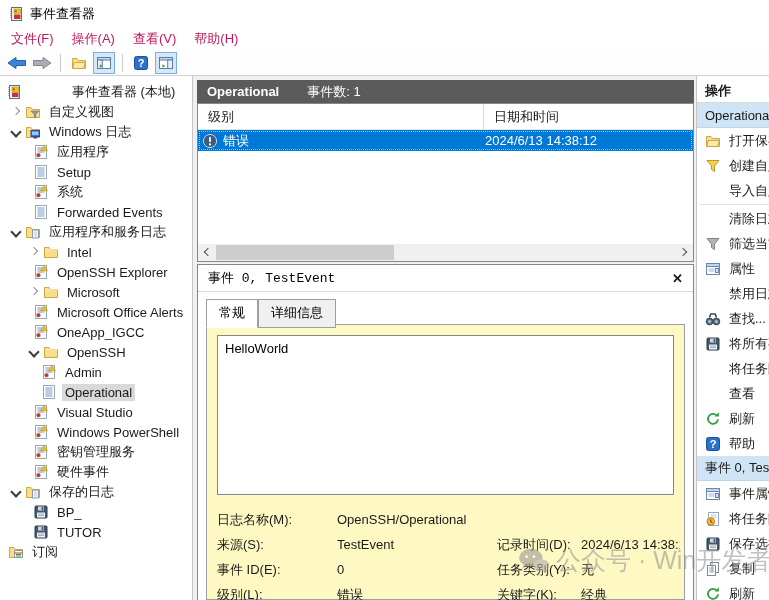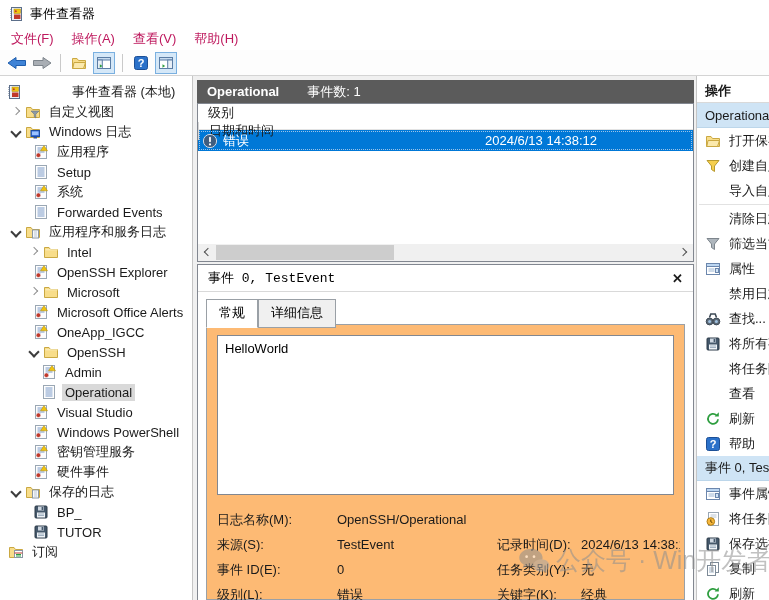--- a/index.html
+++ b/index.html
@@ -31,21 +31,21 @@
   .lv2 { padding-left:26px; }
   .lv3 { padding-left:44px; }
   .lv2.noexp { padding-left:33px; }
   .lv3.noexp { padding-left:41px; }
   .trow.sel .tlabel { background:#d9d9d9; }
 
   
   #main-hdr { position:absolute; left:197px; top:80px; width:497px; height:23px; background:#5b5b5b; color:#fff; display:flex; align-items:center; padding-left:10px; font-size:13px; }
   #main-hdr .b { font-weight:bold; margin-right:28px; }
   #list-box { position:absolute; left:197px; top:103px; width:497px; height:159px; background:#fff; border:1px solid #828790; }
-  #col-hdr { height:26px; display:flex; border-bottom:1px solid #e3e3e3; font-size:13px; color:#1a1a1a;flex-direction:column; }
+  #col-hdr { height:26px; display:flex; border-bottom:1px solid #e3e3e3; font-size:13px; color:#1a1a1a; }
   .col { display:flex; align-items:center; padding-left:10px; }
   .col.c-level { width:285px; }
   .col.c-date { flex:1; border-left:1px solid #d6d6d6; }
   .lrow { height:21px; display:flex; align-items:center; font-size:13px; }
   .lrow.sel { background:#0078d7; color:#fff; outline:1px dotted #9cc3e8; outline-offset:-2px; }
   .lrow .ico { margin-left:4px; }
   .lrow .lv-txt { margin-left:5px; width:256px; }
   .lrow .dt-txt { padding-left:6px; }
   #hscroll { position:absolute; left:0; bottom:0; width:100%; height:17px; background:#f0f0f0; display:flex; align-items:center; }
   .sarrow { width:17px; height:17px; position:relative; }
@@ -55,21 +55,21 @@
   .sarrow.right { margin-left:auto; }
   #hthumb { width:178px; height:15px; background:#cdcdcd; margin-left:1px; }
 
   
   #detail { position:absolute; left:197px; top:264px; width:497px; height:336px; background:#fff; border:1px solid #828790; border-bottom:none; }
   #detail-hdr { height:27px; display:flex; align-items:center; padding:0 10px; font-size:13px; color:#000; border-bottom:1px solid #d9d9d9; font-family:"Liberation Mono","DejaVu Sans Mono",monospace; }
   #detail-close { margin-left:auto; font-size:13px; font-weight:bold; color:#1a1a1a; cursor:default; font-family:"Liberation Sans",sans-serif; }
   #tabs { display:flex; margin:7px 0 0 8px; position:relative; z-index:2; }
   .tab { font-size:13px; padding:4px 12px 5px 12px; border:1px solid #9aa0a6; background:#f0f0f0; margin-right:0; cursor:default; }
   .tab.active { background:#fff; border-bottom:1px solid #fff; font-weight:normal; }
-  #tab-body { position:absolute; left:8px; right:8px; top:59px; bottom:0; border:1px solid #9aa0a6; background:#fdba74; z-index:1; }
+  #tab-body { position:absolute; left:8px; right:8px; top:59px; bottom:0; border:1px solid #9aa0a6; background:#fef9c3; z-index:1; }
   #msg-box { position:absolute; left:10px; right:10px; top:10px; height:160px; border:1px solid #828790; background:#fff; font-size:13px; padding:5px 7px; overflow:auto; }
   #fields { position:absolute; left:10px; right:4px; top:182px; font-size:13px; color:#1a1a1a; }
   .frow { display:flex; height:25px; align-items:center; white-space:nowrap; overflow:hidden; }
   .fl1 { width:120px; flex:0 0 120px; }
   .fv1 { width:160px; flex:0 0 160px; }
   .fl2 { width:84px; flex:0 0 84px; }
   .fv2 { flex:1; overflow:hidden; }
 
   
   #actions { position:absolute; left:696px; top:76px; width:160px; height:524px; background:#fff; border-left:1px solid #c5c5c5; padding-top:4px; overflow:hidden; }

